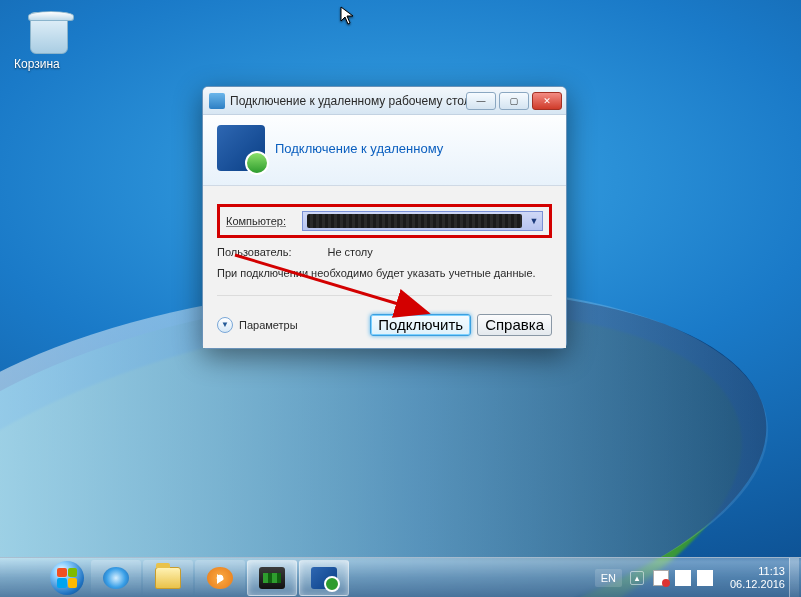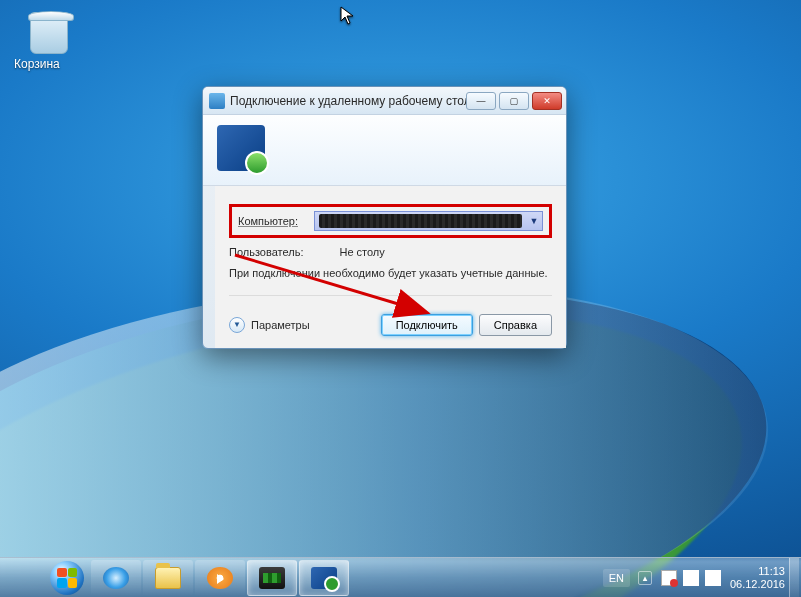--- a/index.html
+++ b/index.html
@@ -90,21 +90,21 @@
     content:""; position:absolute; right:-4px; bottom:-4px; width:20px; height:20px;
     background:linear-gradient(180deg,#8be06a,#2e9c2e); border-radius:50%;
     border:2px solid #fff;
   }
   .banner .hd1 { color:#0b5fbf; font-size:13px; }
   .banner .hd2 { color:#0b5fbf; font-size:16px; font-weight:bold; }
 
   .body-area {
     background:#f2f2f2; padding:18px 14px 12px;
     display:flex; flex-direction:column; gap:8px;
-    font-size:11px; color:#2a2a2a;margin-left:12px;
+    font-size:11px; color:#2a2a2a;
   }
 
   .row-computer {
     display:flex; align-items:center; gap:6px;
     border:3px solid #d30000; padding:4px 6px;
     background:#f2f2f2;
   }
   .row-computer .lbl { width:70px; text-decoration:underline; text-decoration-color:#888; }
   .row-computer .combo {
     flex:1; height:20px; display:flex; align-items:center;
@@ -128,24 +128,24 @@
   .footer {
     display:flex; align-items:center; padding-top:10px; gap:6px;
   }
   .expand {
     width:16px; height:16px; border-radius:50%;
     border:1px solid #7aa7d8; background:linear-gradient(180deg,#fff,#d6e8f6);
     display:flex; align-items:center; justify-content:center; font-size:8px; color:#245a97;
   }
   .footer .spacer { flex:1; }
   .btn {
-    height:22px; padding:0 14px;
+    height:22px; padding:0 7px;
     border:1px solid #8a98a6;
     background:linear-gradient(180deg,#fcfcfd,#e4e9ee);
-    border-radius:3px; font-size:11px; cursor:pointer;
+    border-radius:3px; font-size:15px; cursor:pointer;
   }
   .btn.primary {
     border:1px solid #3c9fdf;
     box-shadow:0 0 0 1px #7dd1ff inset, 0 0 4px #54b4ee;
     background:linear-gradient(180deg,#f5fbff,#def1fb);
   }
 
   
   .arrow-annot { position:absolute; left:230px; top:250px; z-index:30; pointer-events:none; }
 
@@ -196,21 +196,21 @@
     margin-left:auto; display:flex; align-items:center; height:100%;
     color:#fff; font-size:11px; padding-right:2px;
   }
   .tray .lang { background:rgba(255,255,255,.15); padding:3px 6px; border-radius:2px; margin-right:8px; }
   .tray .chev { width:14px; height:14px; border:1px solid rgba(255,255,255,.5); border-radius:2px; text-align:center; line-height:12px; font-size:9px; margin-right:6px; cursor:pointer; }
   .tray .tico { width:16px; height:16px; margin:0 3px; }
   .flag { background:#fff; border:1px solid #aaa; position:relative;}
   .flag::after{content:"";position:absolute;right:-2px;bottom:-2px;width:8px;height:8px;background:#d33;border-radius:50%;}
   .net { background:#fff; }
   .vol { background:#fff; }
-  .clock { text-align:right; line-height:1.15; margin-left:6px; margin-right:4px; }
+  .clock { text-align:right; line-height:1.15; margin-left:14px; margin-right:4px; }
   .showdesk { width:10px; height:40px; border-left:1px solid rgba(255,255,255,.4); background:linear-gradient(180deg,rgba(255,255,255,.3),rgba(255,255,255,.05)); cursor:pointer;}
 </style>
 </head>
 <body>
 
 <div class="swoosh-wrap">
   <div class="swoosh1"></div>
   <div class="swoosh2"></div>
   <div class="swoosh3"></div>
 </div>
@@ -234,20 +234,21 @@
     <div class="winbtns">
       <div class="winbtn">—</div>
       <div class="winbtn">▢</div>
       <div class="winbtn close">✕</div>
     </div>
   </div>
 
   <div class="banner">
     <div class="logo"></div>
     <div>
+      <div class="hd1">Подключение к удаленному</div>
     </div>
   </div>
 
   <div class="body-area">
 
     <div class="row-computer">
       <div class="lbl">Компьютер:</div>
       <div class="combo">
         <div class="val"></div>
         <div class="arrow">▼</div>

